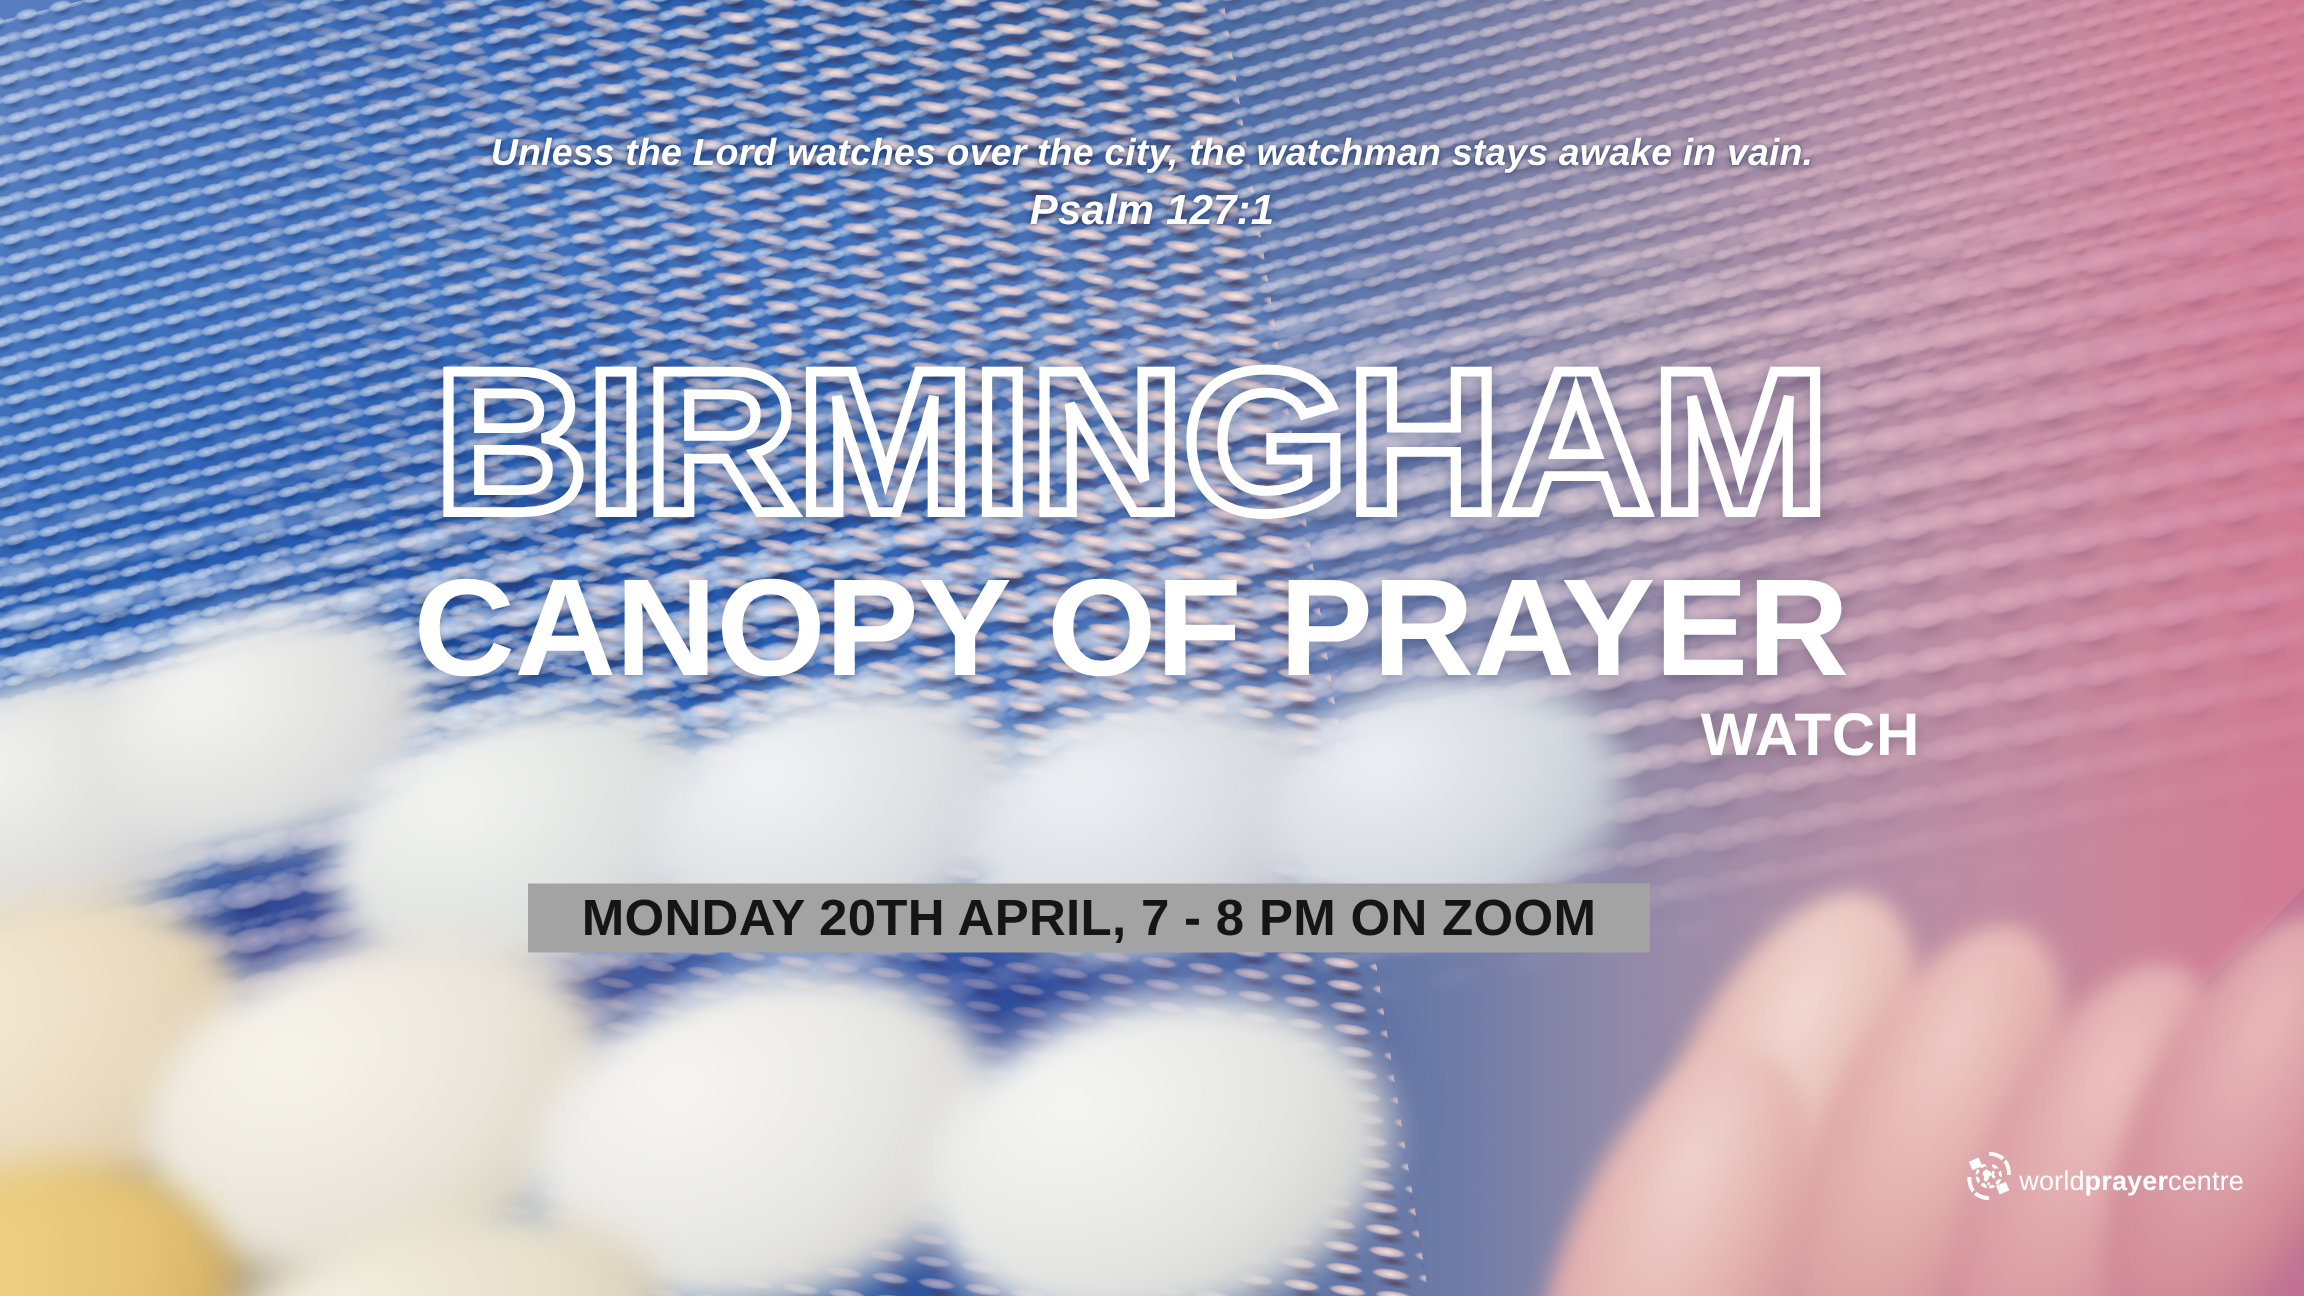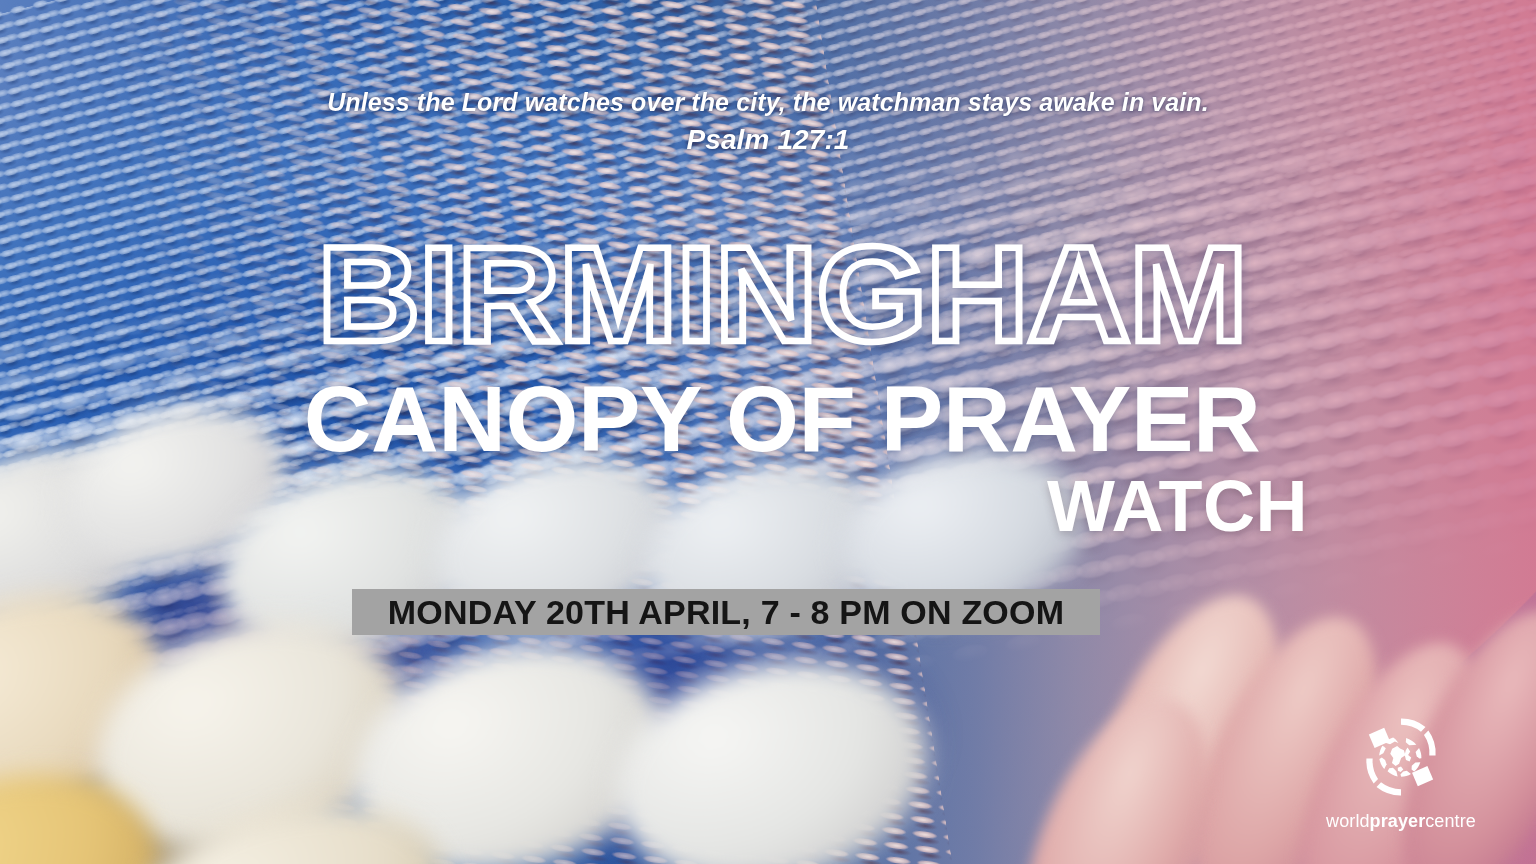--- a/index.html
+++ b/index.html
@@ -166,21 +166,21 @@
     font-weight:bold;
     font-size:25px;
     line-height:1.44;
     letter-spacing:.1px;
     text-shadow:0 1px 5px rgba(20,35,80,.55), 0 0 2px rgba(20,35,80,.4);
   }
   .scripture .ref { display:block; font-size:28px; }
 
   .title-block {
     position:absolute;
-    left:252px;
+    left:224px;
     top:236px;
     width:1060px;
   }
 
   .title-main {
     font-size:136px;
     line-height:.86;
     font-weight:bold;
     letter-spacing:-1px;
     text-align:center;
@@ -203,21 +203,21 @@
     color:#ffffff;
     transform:scaleX(1.02);
     transform-origin:50% 50%;
     text-shadow:0 2px 8px rgba(40,55,100,.30);
     white-space:nowrap;
   }
 
   .title-watch {
     margin-top:8px;
     padding-right:4px;
-    font-size:72px;
+    font-size:40px;
     line-height:1;
     font-weight:bold;
     letter-spacing:0.5px;
     text-align:right;
     color:#ffffff;
     text-shadow:0 2px 8px rgba(90,70,80,.30);
   }
 
   .date-banner {
     position:absolute;
@@ -237,21 +237,21 @@
     transform:scaleX(1.0);
   }
 
   
   .logo {
     position:absolute;
     right:40px;
     bottom:32px;
     width:190px;
     display:flex;
-    flex-direction:column;
+    flex-direction:row;
     align-items:center;
   }
   .logo-mark { width:96px; height:96px; display:block; }
   .logo-word {
     margin-top:6px;
     font-size:18px;
     letter-spacing:.1px;
     color:#ffffff;
     white-space:nowrap;
   }

